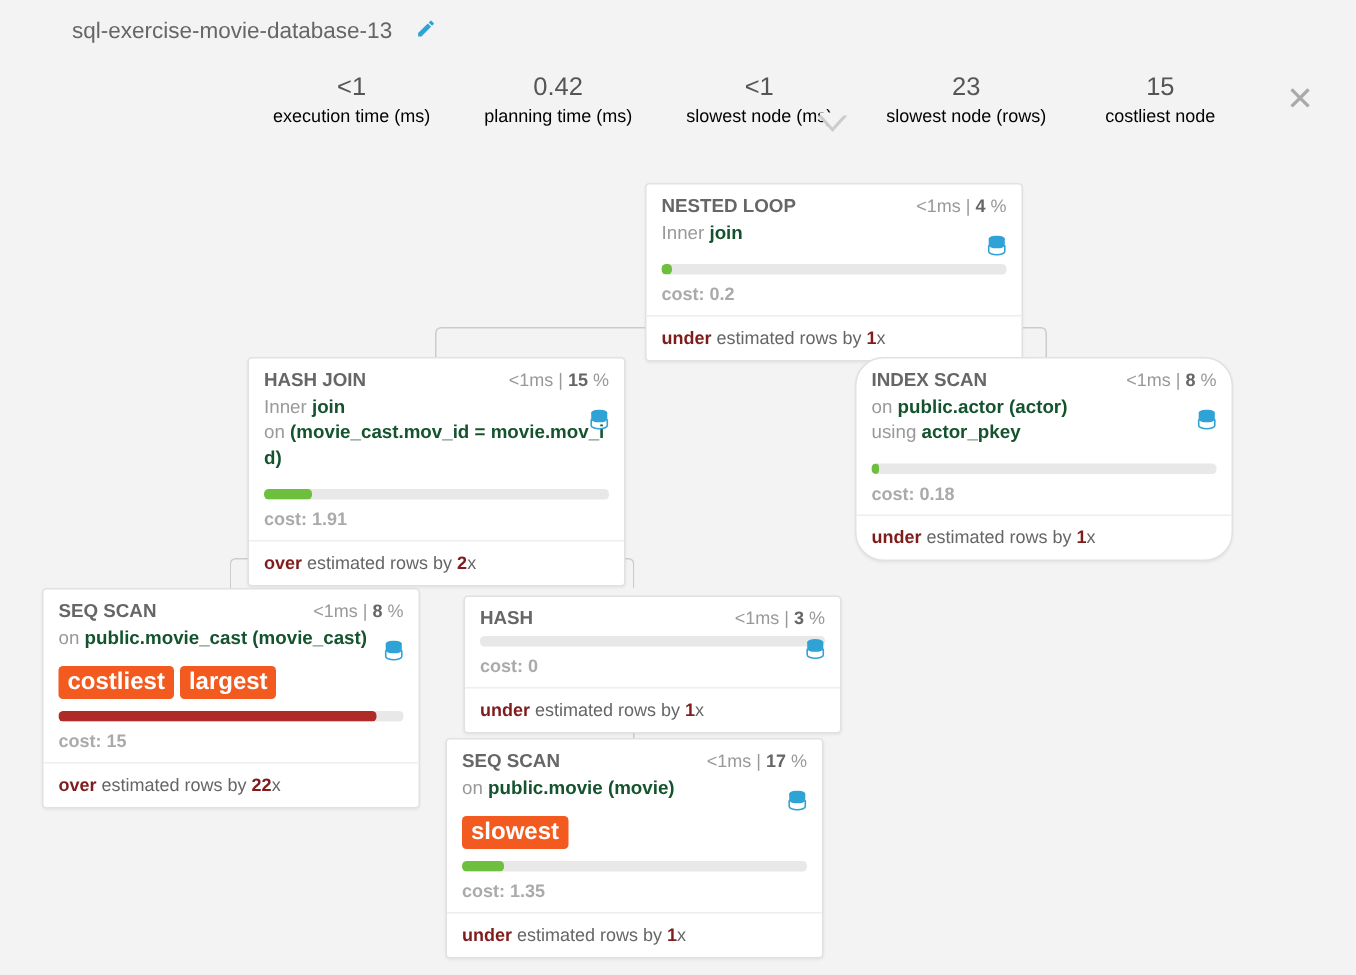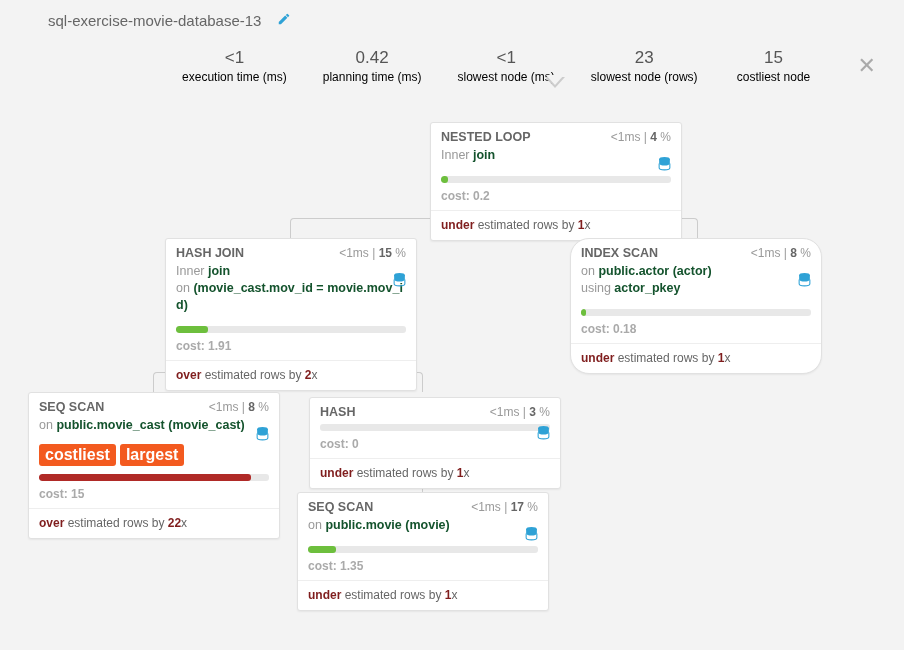--- a/index.html
+++ b/index.html
@@ -217,20 +217,23 @@
       <div class="hd">
           <span class="name">SEQ SCAN</span>
         <span class="metric"><span>&lt;1</span><span>ms</span> | <b>17</b> %</span>
         </div>
       <div class="sub"><span>on </span><b>public.movie (movie)</b></div>
       <svg class="db-icon" width="13" height="15" viewBox="0 0 24 28" fill="currentColor">
           <ellipse cx="12" cy="4" rx="10" ry="4"></ellipse>
           <path d="M2 4v8c0 2.2 4.5 4 10 4s10-1.8 10-4V4"></path>
           <path d="M2 12v8c0 2.2 4.5 4 10 4s10-1.8 10-4v-8" fill="none" stroke="currentColor" stroke-width="2"></path>
         </svg>
+      <div class="badges">
+        <span class="badge">slowest</span>
+      </div>
       <div class="bar-wrap">
           <div class="bar" style="width:12%;background:#6dbf3d;"></div>
         </div>
       <div class="cost"><span>cost: </span><span>1.35</span></div>
       <div class="sep"></div>
       <div class="est"><b>under</b><span> estimated rows by </span><b>1</b><span>x</span></div>
     </div>
 
   </div>
 </div>

